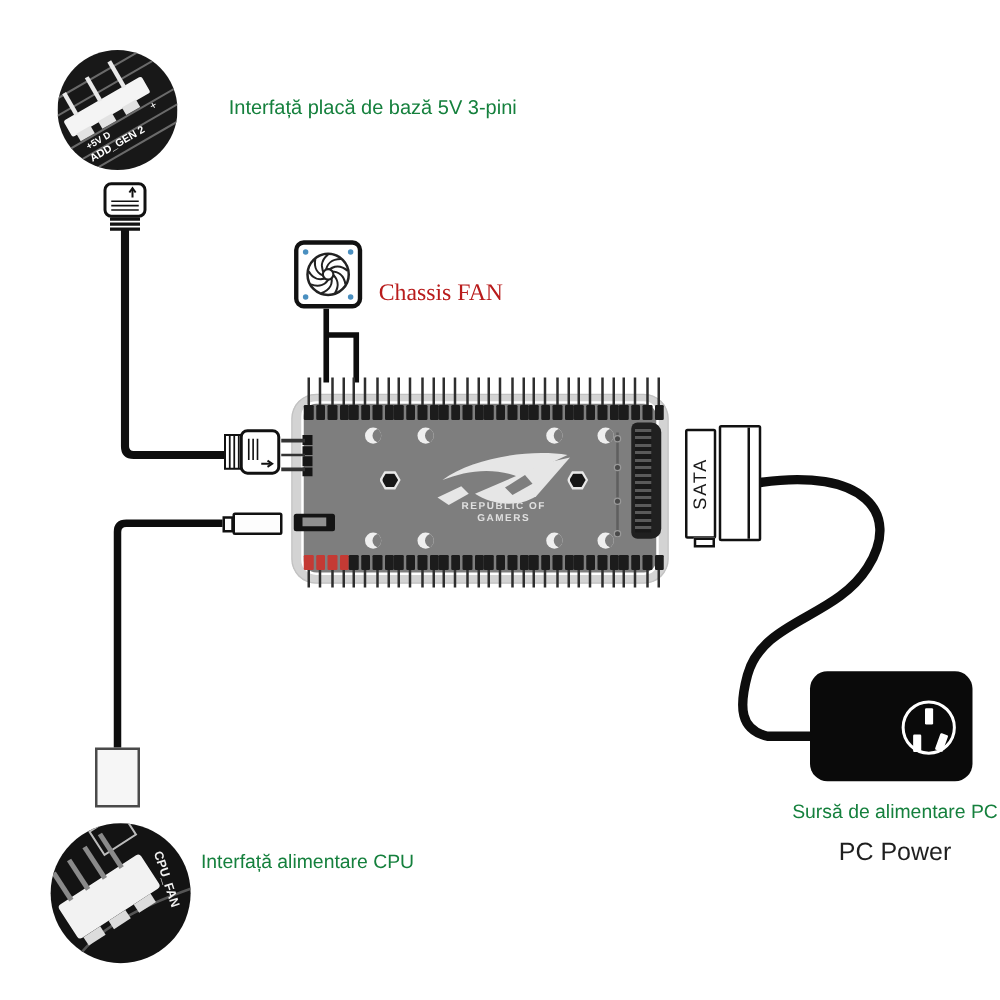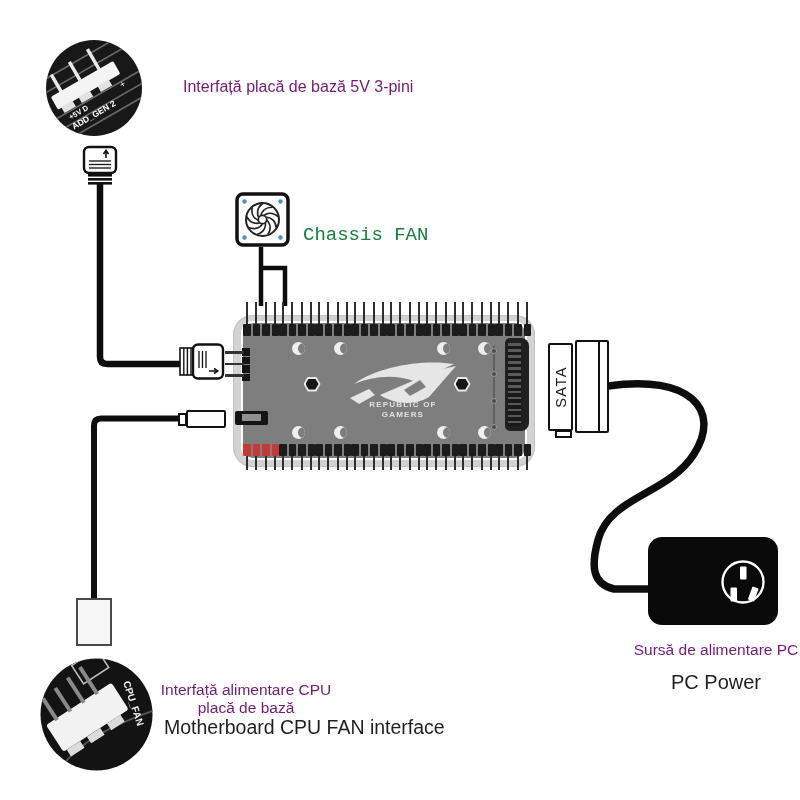--- a/index.html
+++ b/index.html
@@ -1,23 +1,23 @@
 <!DOCTYPE html>
 <html><head>
 <meta charset="utf-8">
 <style>
   html,body{margin:0;padding:0;background:#fff;}
   .stage{position:relative;width:800px;height:800px;background:#fff;overflow:hidden;
          font-family:"Liberation Sans",sans-serif;}
   .abs{position:absolute;}
   svg{display:block;}
   
-  .lbl-gray{color:#701a75;font-size:15.5px;line-height:17.5px;}
+  .lbl-gray{color:#15803d;font-size:15.5px;line-height:17.5px;}
   .lbl-black{color:#1f1f1f;font-size:19.5px;line-height:22px;}
-  .lbl-mono{font-family:Liberation Mono, monospace;color:#15803d;font-size:19px;letter-spacing:0px;}
+  .lbl-mono{font-family:Liberation Serif, serif;color:#b91c1c;font-size:19px;letter-spacing:0px;}
   .center{text-align:center;}
   
   .hub-shell{left:233px;top:315px;width:302px;height:152px;background:#d3d3d3;border-radius:20px;
              box-shadow:inset 0 0 0 1px #c2c2c2;}
   .hub-inner{left:241px;top:321px;width:286px;height:139px;background:#7e7e7e;border:2px solid #fff;
              border-radius:12px;box-sizing:border-box;}
   .pin-strip{left:243px;width:282px;display:flex;justify-content:space-between;}
   .pin-group{display:flex;gap:2px;}
   .pin-sq{width:7.5px;height:12px;background:#1c1c1c;border-radius:1px;}
   .pin-sq.red{background:#c43a34;}
@@ -587,17 +587,15 @@
           <rect x="50" y="10" width="4" height="30"></rect>
             <rect x="66" y="8" width="4" height="32"></rect>
         </g>
         <text x="96" y="44" font-size="10" font-weight="bold" fill="#f0f0f0" transform="rotate(105 96 44)">CPU_FAN</text>
       </g>
     </g>
   </svg>
 
   <div class="abs lbl-gray center" style="left:146px;top:681px;width:200px">
     <div>Interfață alimentare CPU</div>
-    <div>placă de bază</div>
   </div>
-  <div class="abs lbl-black" style="left:164px;top:716px">Motherboard CPU FAN interface</div>
 
 </div>
 
 </body></html>

